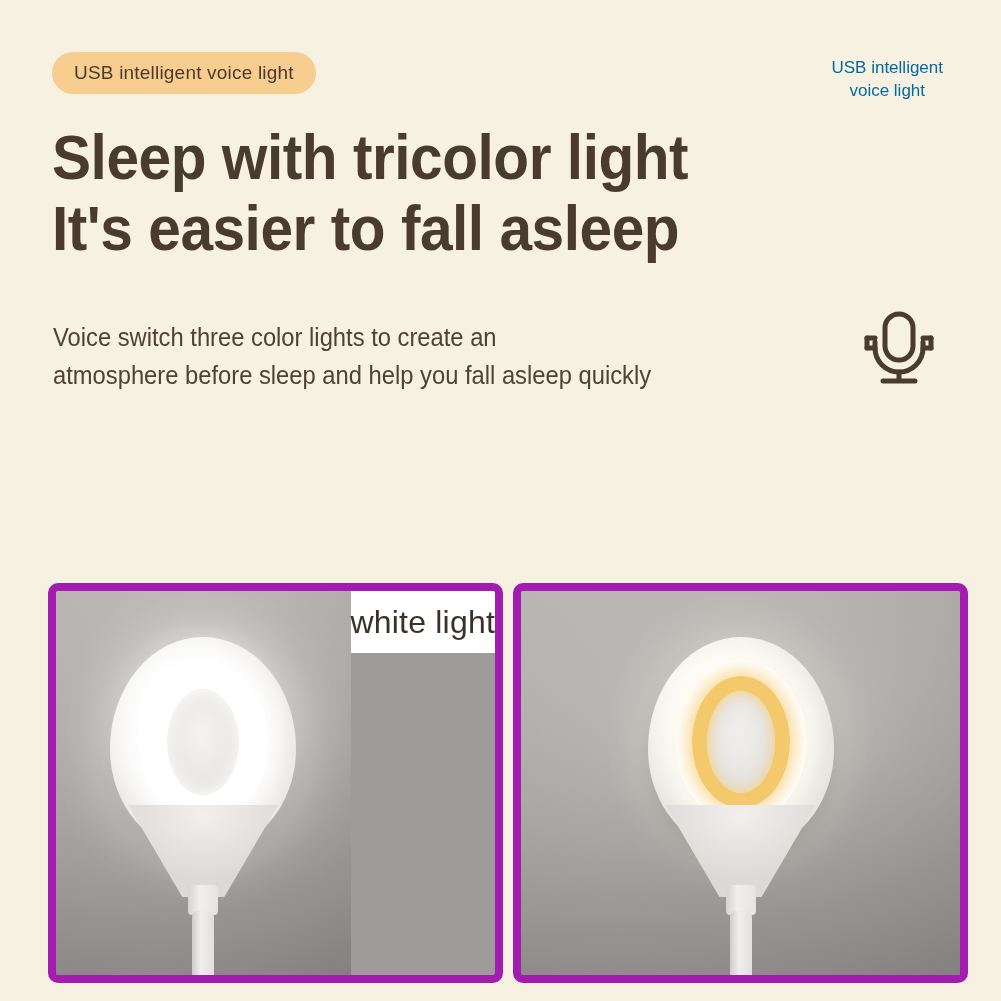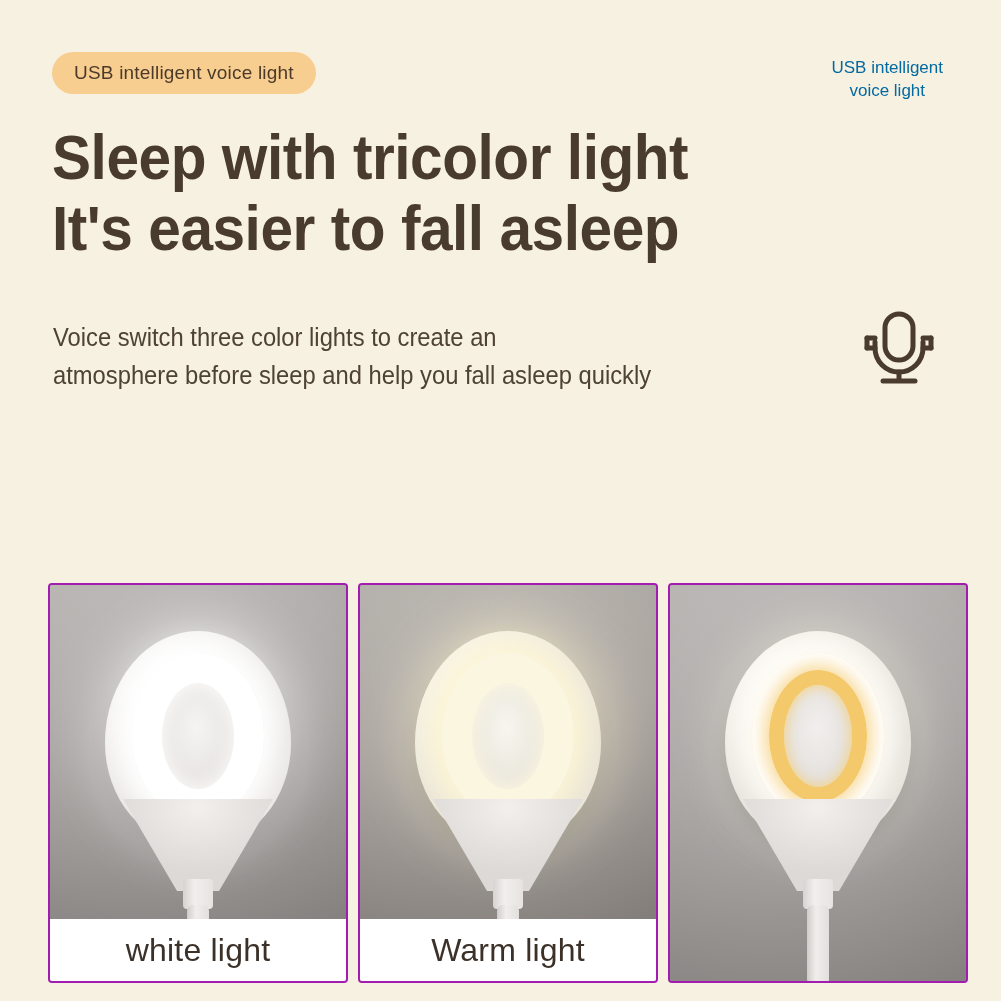--- a/index.html
+++ b/index.html
@@ -89,26 +89,25 @@
     left: 48px;
     top: 583px;
     width: 920px;
     height: 400px;
     display: flex;
     gap: 10px;
   }
   .card {
     position: relative;
     flex: 1 1 0;
-    border: 2px solid #a21caf;
-    border-radius: 4px;
+    border: 8px solid #a21caf;
+    border-radius: 10px;
     overflow: hidden;
     background: #9e9b99;
     display: flex;
-    flex-direction: column;
   }
   .photo {
     position: relative;
     flex: 1 1 auto;
     overflow: hidden;
   }
   
   .backdrop {
     position: absolute;
     inset: 0;
@@ -318,37 +317,20 @@
         </div>
         <div class="sensor-dot"></div>
         <div class="shoulder"></div>
         <div class="neck"></div>
         <div class="stem"></div>
       </div>
     </div>
     <div class="label">white light</div>
   </div>
 
-  <div class="card">
-    <div class="photo">
-      <div class="backdrop warm"></div>
-      <div class="lamp">
-        <div class="head"></div>
-        <div class="ring warm">
-          <div class="core"></div>
-          <div class="band"></div>
-        </div>
-        <div class="sensor-dot"></div>
-        <div class="shoulder"></div>
-        <div class="neck"></div>
-        <div class="stem"></div>
-      </div>
-    </div>
-    <div class="label">Warm light</div>
-  </div>
 
   <div class="card">
     <div class="photo">
       <div class="backdrop"></div>
       <div class="lamp">
         <div class="head"></div>
         <div class="ring dual">
           <div class="core"></div>
           <div class="band"></div>
           <div class="band-inner"></div>

